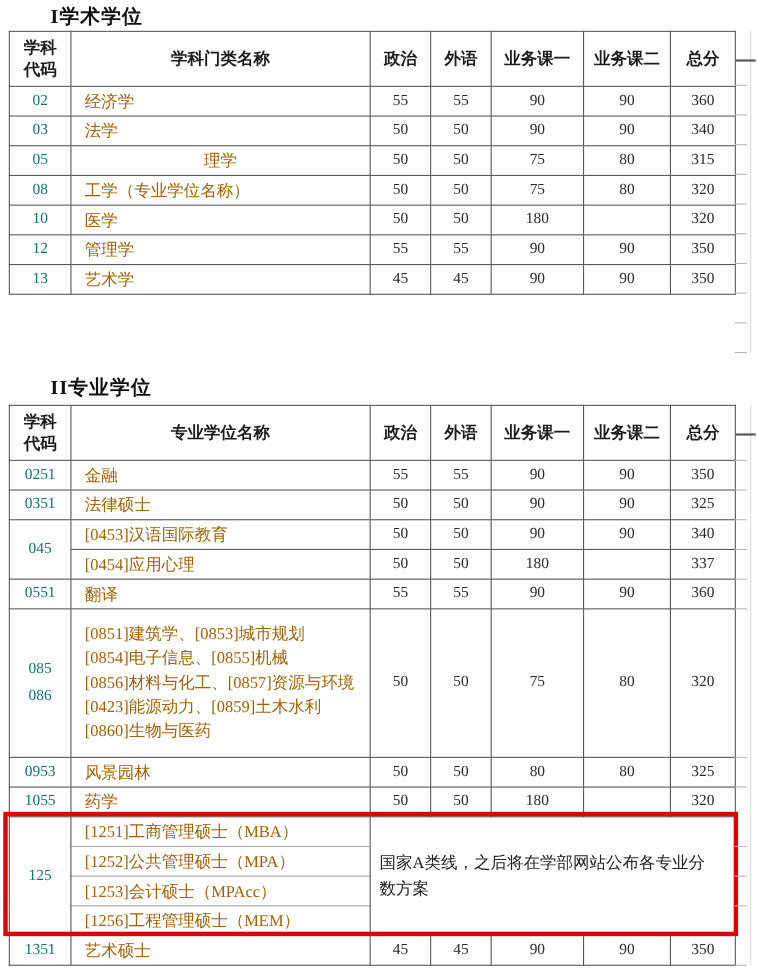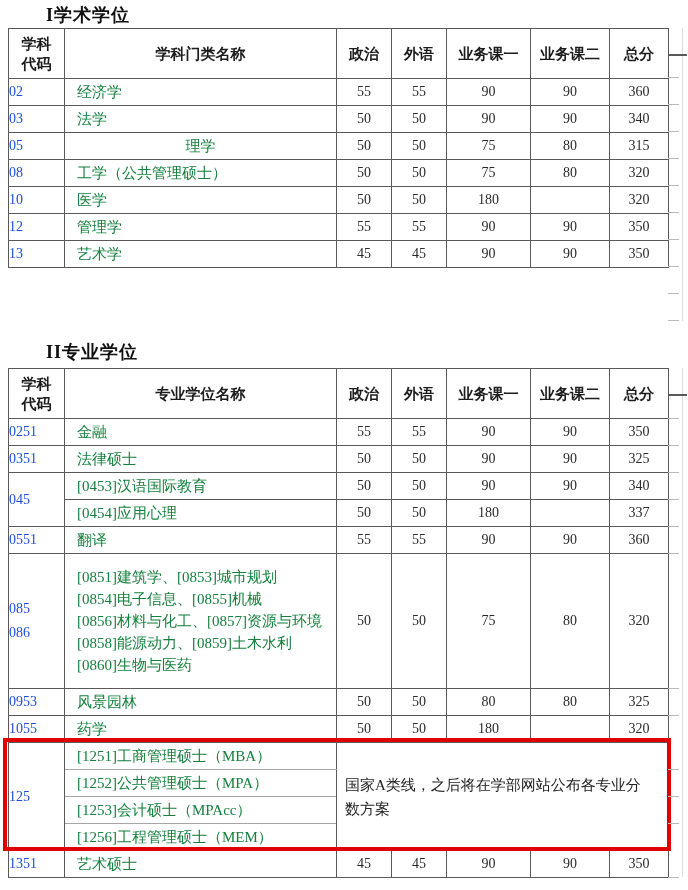--- a/index.html
+++ b/index.html
@@ -28,22 +28,22 @@
   #t2{top:368px;}
   th,td{
     border:1px solid #595959;
     padding:0;overflow:hidden;
     vertical-align:middle;
   }
   thead tr{height:50px;}
   tr.h27{height:27px;}
   tr.h135{height:135px;}
   th{font-size:15px;font-weight:bold;text-align:center;line-height:20px;color:#1c1c1c;}
-  td.code{font-size:14px;color:#1d4ed8;}
-  td.name{font-size:15px;text-align:left;padding-left:12px;padding-right:6px;color:#15803d;}
+  td.code{font-size:14px;text-align:center;color:#0f766e;}
+  td.name{font-size:15px;text-align:left;padding-left:12px;padding-right:6px;color:#a16207;}
   td.name.center{text-align:center;padding-left:0;padding-right:0;}
   td.num{font-size:14px;text-align:center;color:#2a2a2a;}
   td.multiline{line-height:22px;}
   td.multiline .nline{white-space:normal;}
   td.codelines{line-height:24px;}
   td.sub{border-bottom-color:#a6a6a6;}
   td.remark{font-size:15px;text-align:left;padding-left:8px;line-height:24px;}
   td.remark .remark-text{display:inline-block;max-width:303px;vertical-align:middle;}
   
   .red-box{
@@ -112,21 +112,21 @@
         <td class="code">05</td>
         <td class="name center">理学</td>
         <td class="num">50</td>
         <td class="num">50</td>
         <td class="num">75</td>
         <td class="num">80</td>
         <td class="num">315</td>
       </tr>
       <tr class="h27">
         <td class="code">08</td>
-        <td class="name">工学（公共管理硕士）</td>
+        <td class="name">工学（专业学位名称）</td>
         <td class="num">50</td>
         <td class="num">50</td>
         <td class="num">75</td>
         <td class="num">80</td>
         <td class="num">320</td>
       </tr>
       <tr class="h27">
         <td class="code">10</td>
         <td class="name">医学</td>
         <td class="num">50</td>
@@ -229,21 +229,21 @@
       </tr>
       <tr class="h135">
         <td class="code codelines">
           <div>085</div>
           <div>086</div>
         </td>
         <td class="name multiline">
           <div class="nline">[0851]建筑学、[0853]城市规划</div>
           <div class="nline">[0854]电子信息、[0855]机械</div>
           <div class="nline">[0856]材料与化工、[0857]资源与环境</div>
-          <div class="nline">[0858]能源动力、[0859]土木水利</div>
+          <div class="nline">[0423]能源动力、[0859]土木水利</div>
           <div class="nline">[0860]生物与医药</div>
         </td>
         <td class="num">50</td>
         <td class="num">50</td>
         <td class="num">75</td>
         <td class="num">80</td>
         <td class="num">320</td>
       </tr>
       <tr class="h27">
         <td class="code">0953</td>

